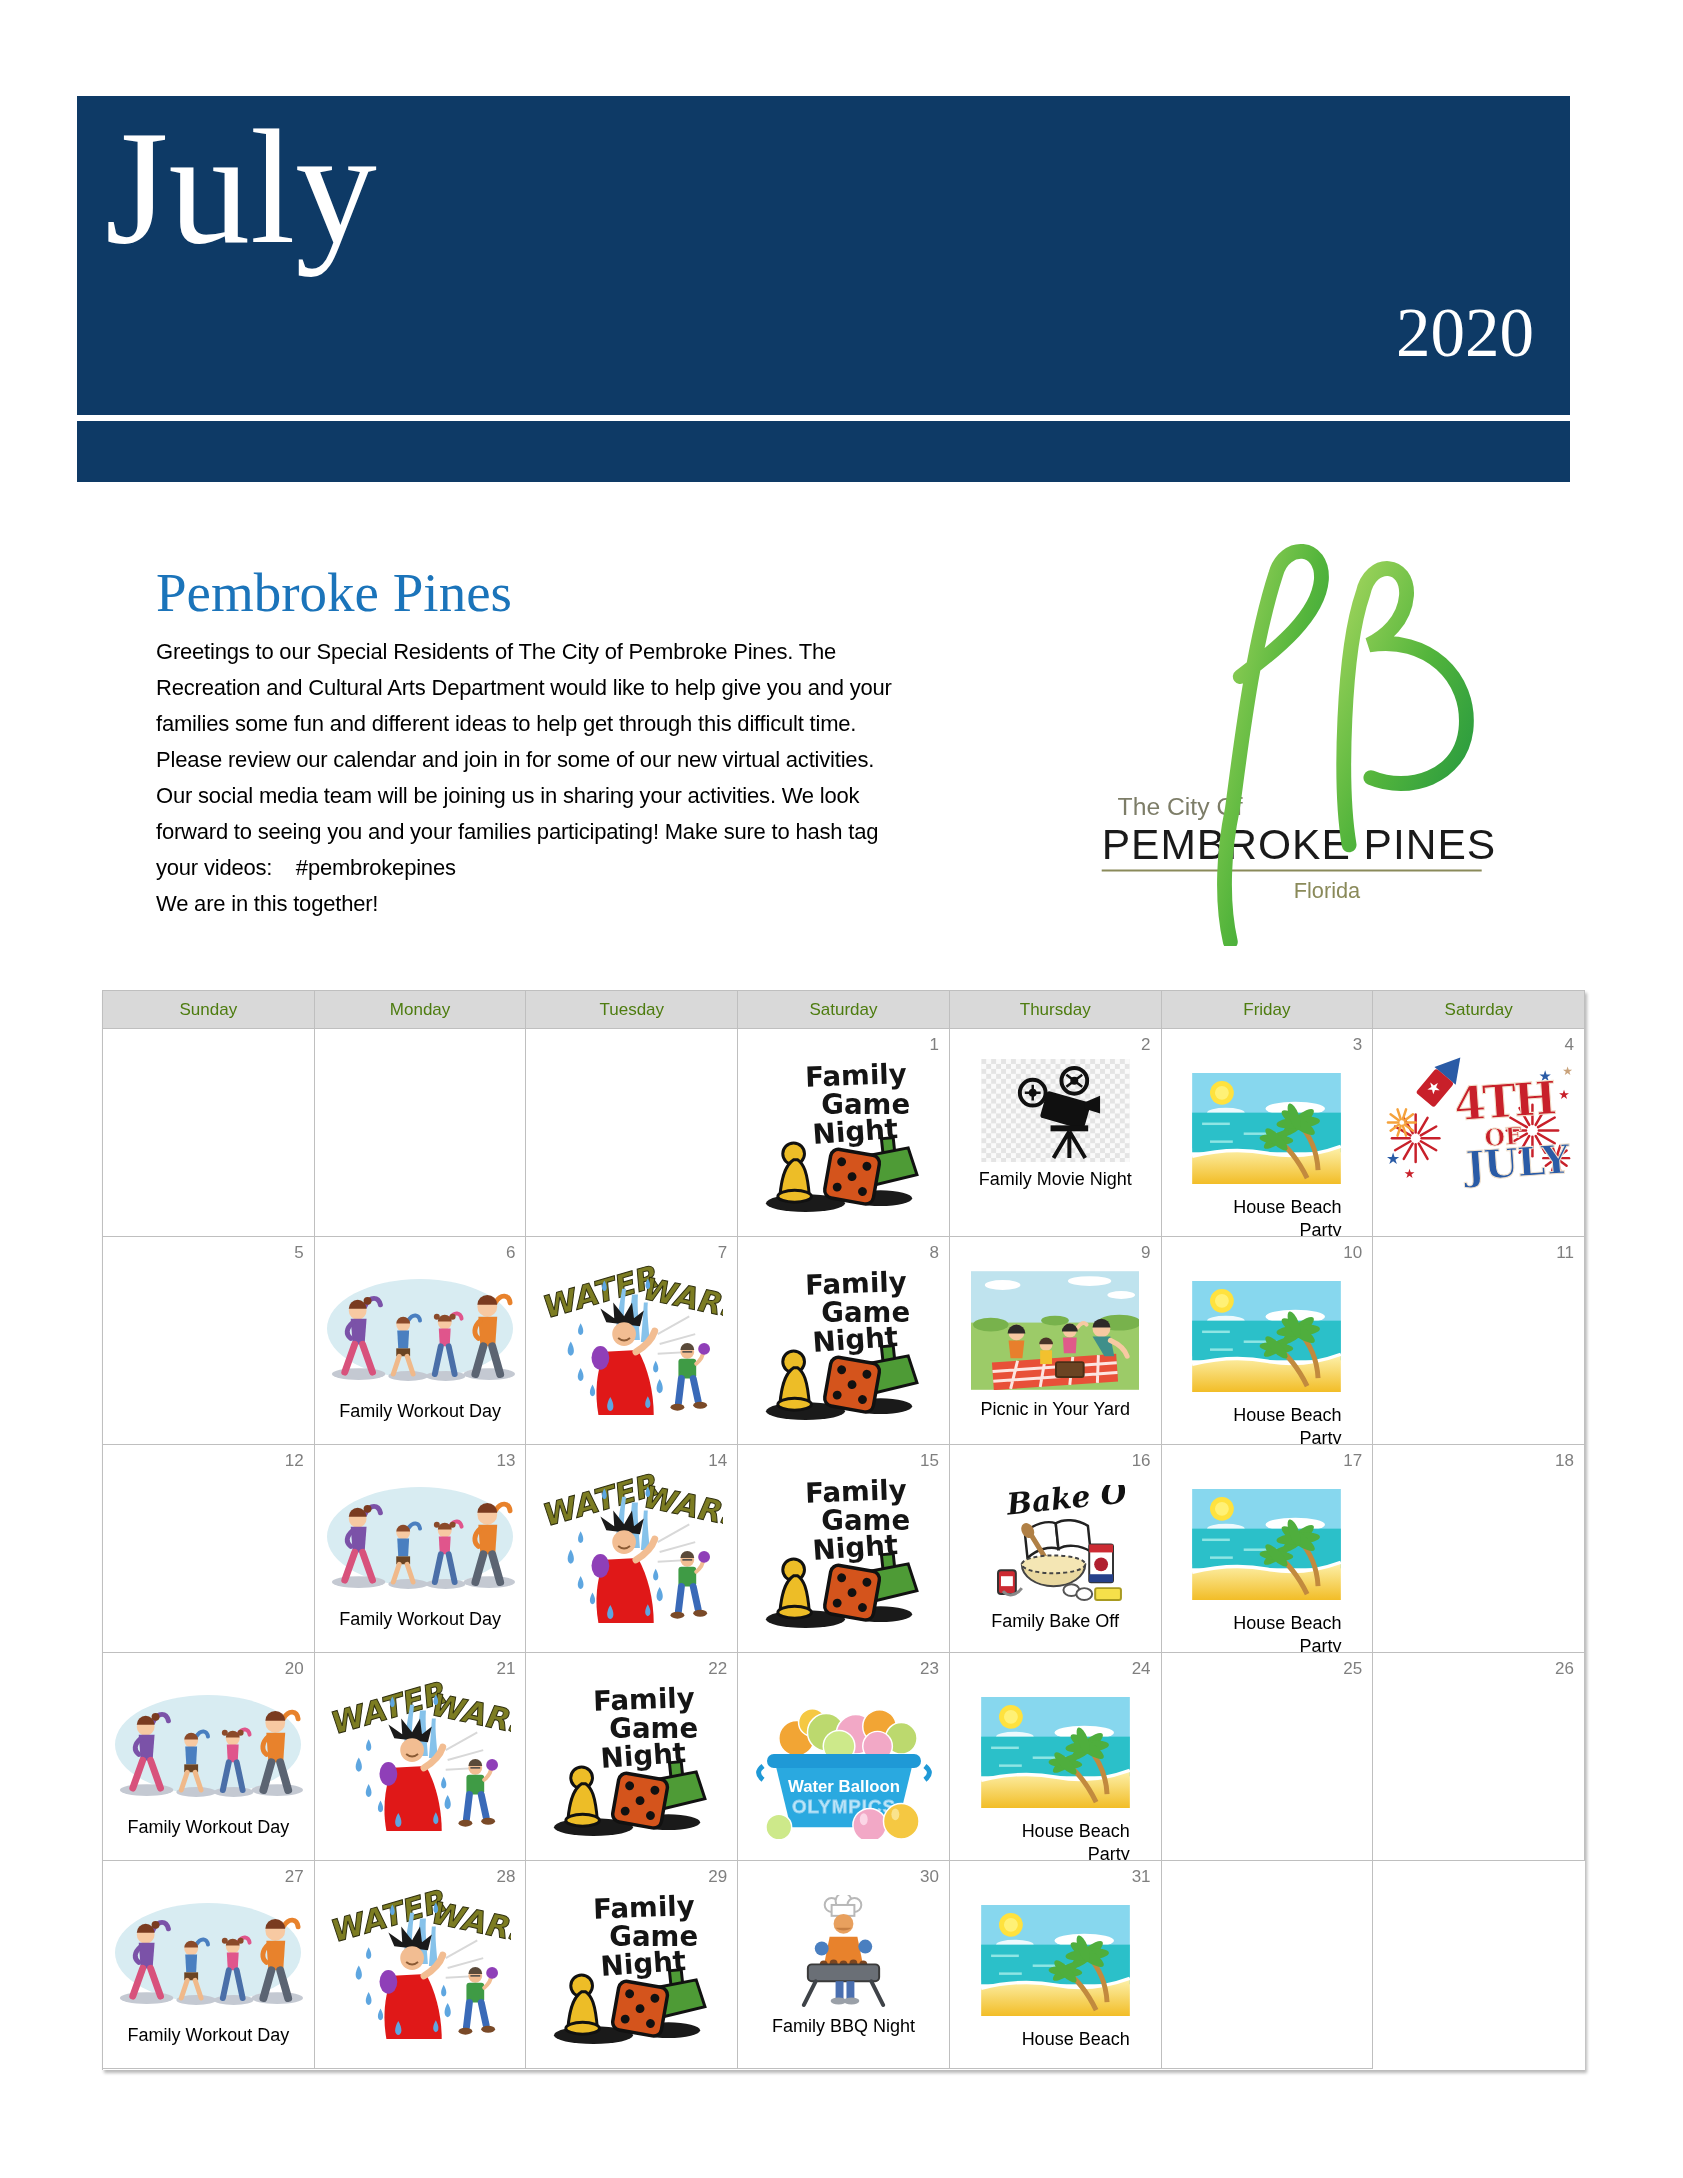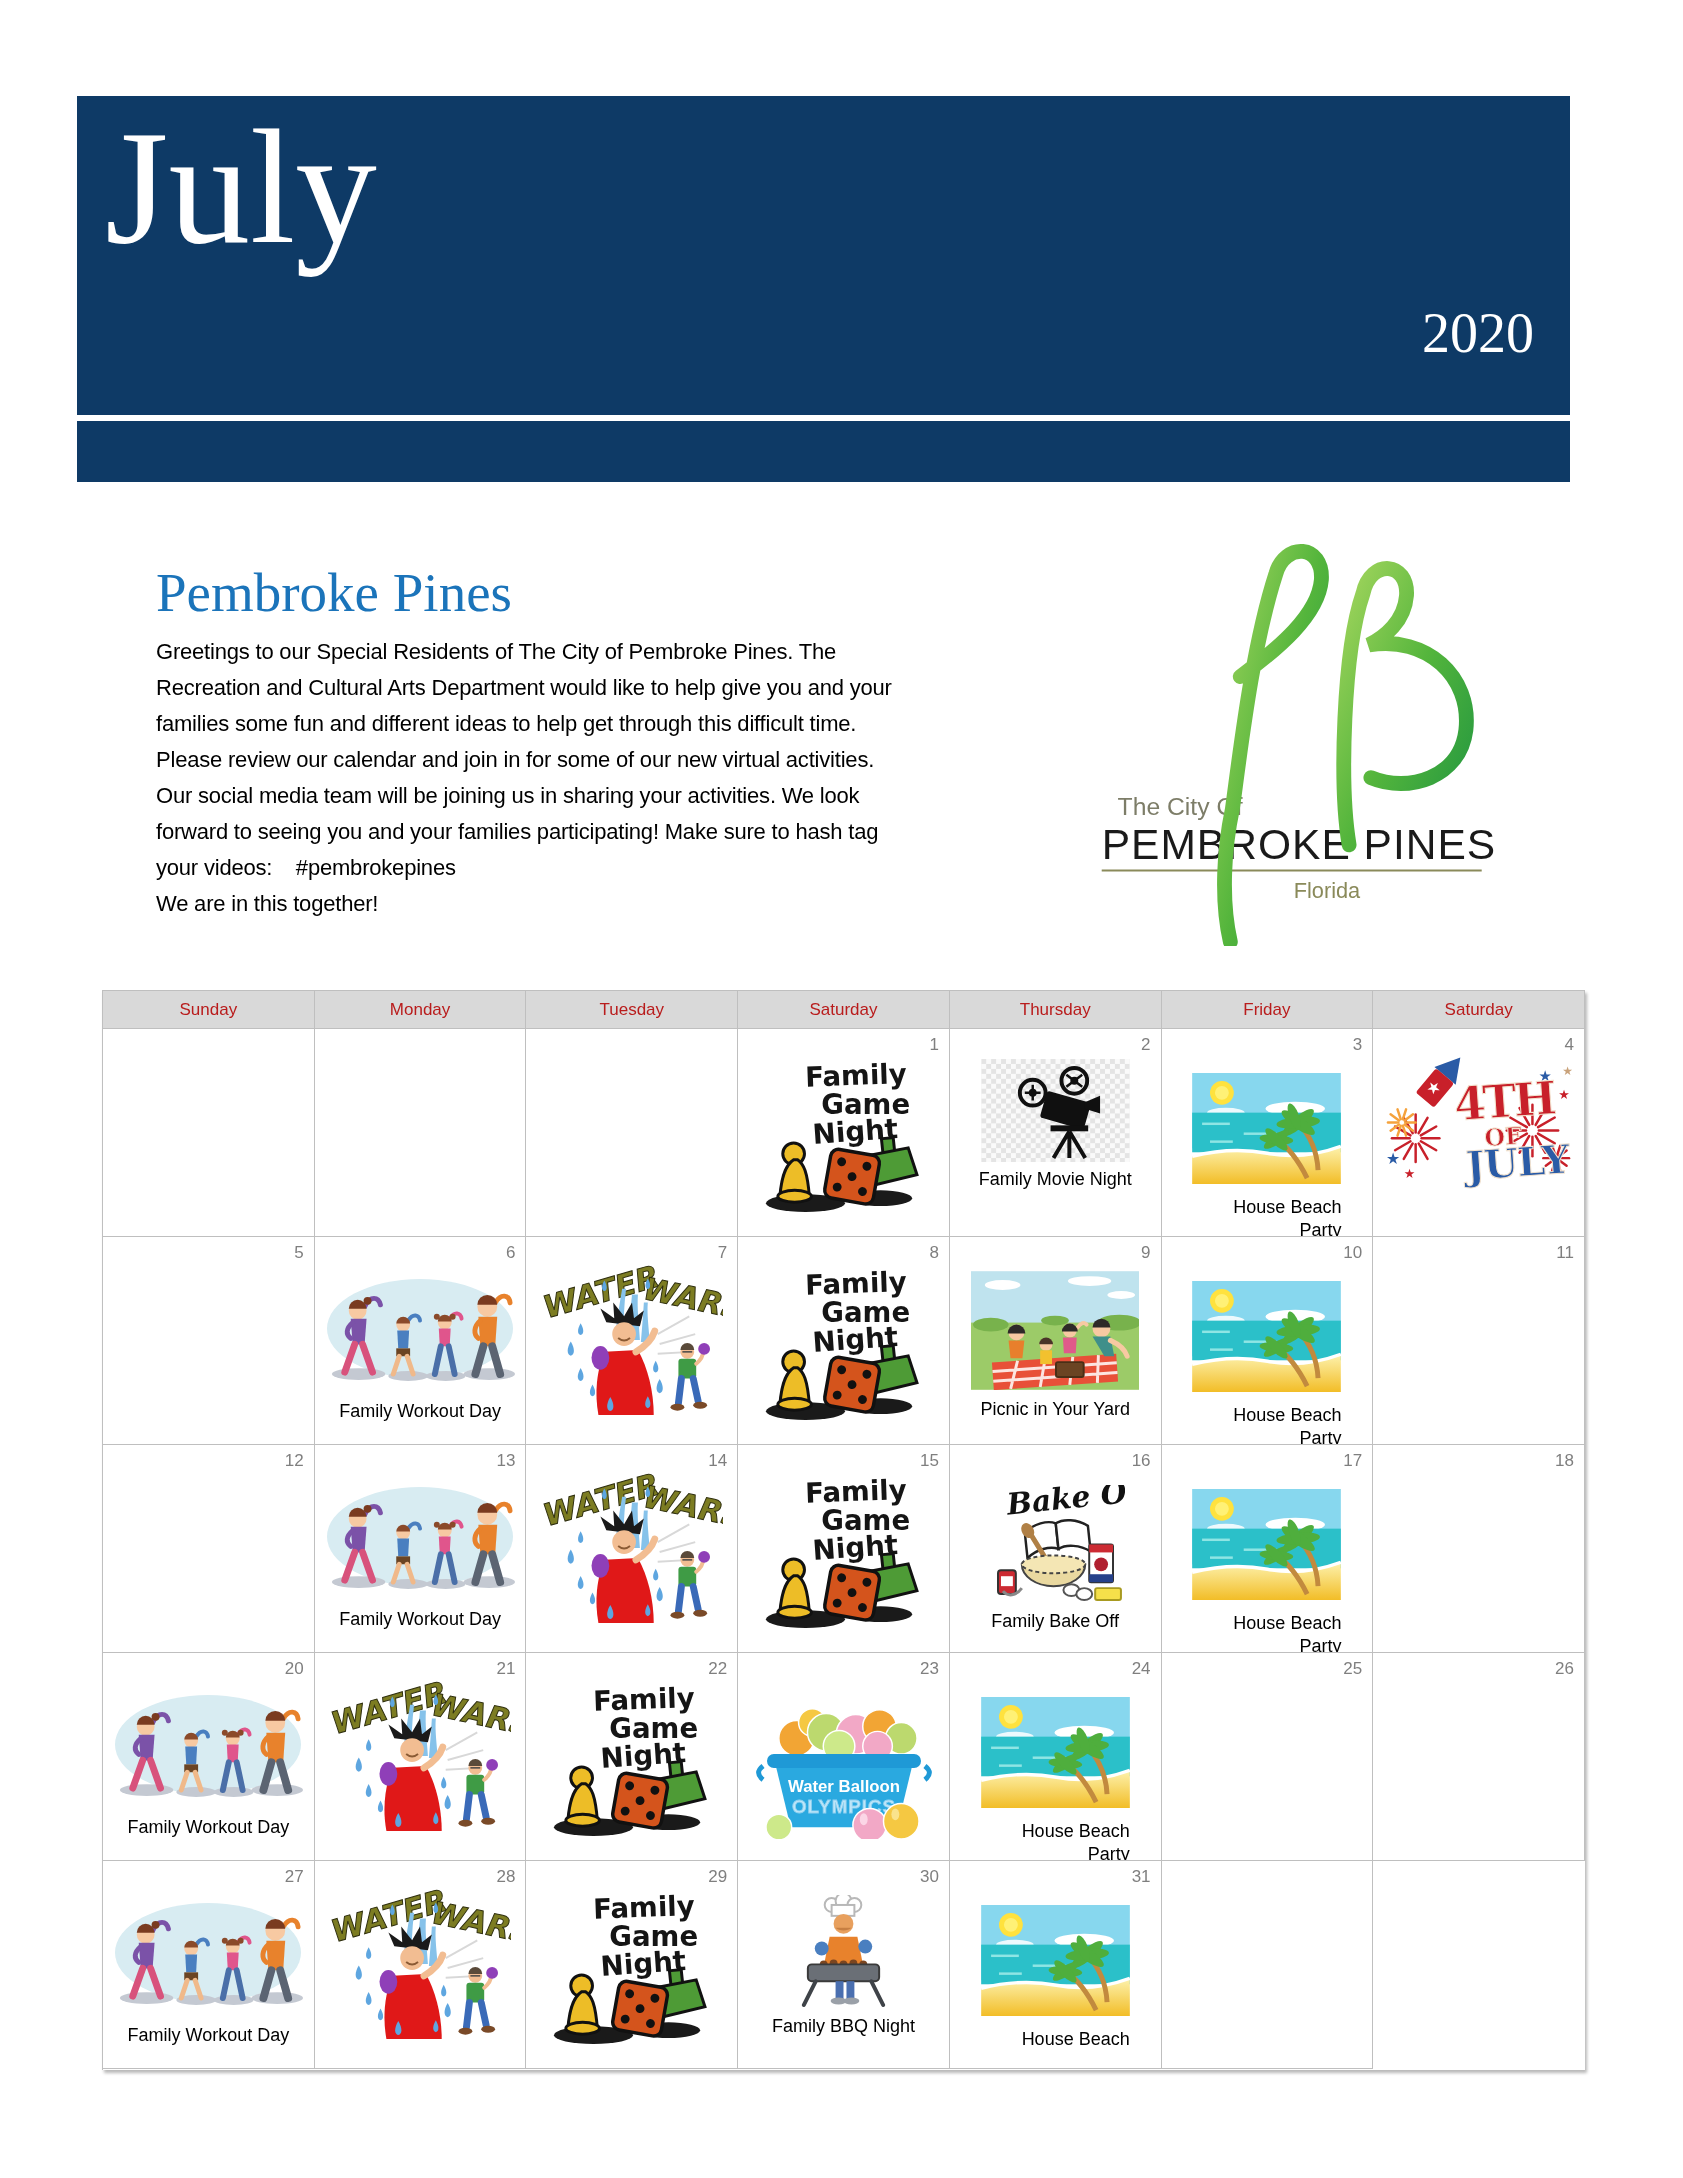--- a/index.html
+++ b/index.html
@@ -4,22 +4,22 @@
 <style>
   html,body{margin:0;padding:0;}
   body{width:1683px;height:2178px;background:#fff;position:relative;
        font-family:"Liberation Sans",sans-serif;overflow:hidden;}
 
   
   .banner{position:absolute;left:77px;top:96px;width:1493px;height:386px;
           background:var(--navy,#0e3a66);}
   .banner .month{position:absolute;left:28px;top:10px;color:#fff;
           font-family:"Liberation Serif",serif;font-size:163px;line-height:1;}
-  .banner .year{position:absolute;right:36px;top:209px;color:#fff;
-          font-family:"Liberation Serif",serif;font-size:56px;line-height:1;}
+  .banner .year{position:absolute;right:36px;top:203px;color:#fff;
+          font-family:"Liberation Serif",serif;font-size:69px;line-height:1;}
   .banner .rule{position:absolute;left:0;top:319px;width:100%;height:6px;background:#fff;}
 
   
   .intro-title{position:absolute;left:156px;top:565px;color:var(--blue,#1b74ba);
           font-family:"Liberation Serif",serif;font-size:55px;line-height:1;}
   .intro-text{position:absolute;left:156px;top:634px;width:851px;color:#000;
           font-size:22px;font-weight:normal;line-height:36px;white-space:pre-wrap;
           letter-spacing:-0.2px;}
 
   
@@ -28,21 +28,21 @@
   .logo-name{font-family:"Liberation Sans",sans-serif;font-size:43px;fill:#1a1a1a;letter-spacing:1px;}
   .logo-state{font-family:"Liberation Sans",sans-serif;font-size:22px;fill:#8a8a5a;}
 
   
   .cal{position:absolute;left:102px;top:990px;width:1482px;height:1079px;
        display:grid;grid-template-columns:repeat(7,1fr);
        grid-template-rows:38px repeat(5,208px);
        border-top:1px solid var(--border,#bfbfbf);
        border-left:1px solid var(--border,#bfbfbf);
        box-shadow:2px 3px 3px rgba(0,0,0,.28);background:#fff;}
-  .dayhead{background:var(--headbg,#d9d9d9);color:#b91c1c;font-size:17px;
+  .dayhead{background:var(--headbg,#d9d9d9);color:#4d7c0f;font-size:17px;
        display:flex;align-items:center;justify-content:center;
        border-right:1px solid var(--border,#bfbfbf);
        border-bottom:1px solid var(--border,#bfbfbf);}
   .cell{position:relative;overflow:hidden;background:#fff;
        border-right:1px solid var(--border,#bfbfbf);
        border-bottom:1px solid var(--border,#bfbfbf);}
   .num{position:absolute;top:6px;right:10px;font-size:17px;color:var(--daynum,#7f7f7f);}
   .art{display:flex;justify-content:center;}
   .caption{text-align:center;font-size:18px;color:#000;line-height:23px;margin:8px auto 0 auto;}
   .caption.narrow{width:149px;margin-top:10px;text-align:right;}

